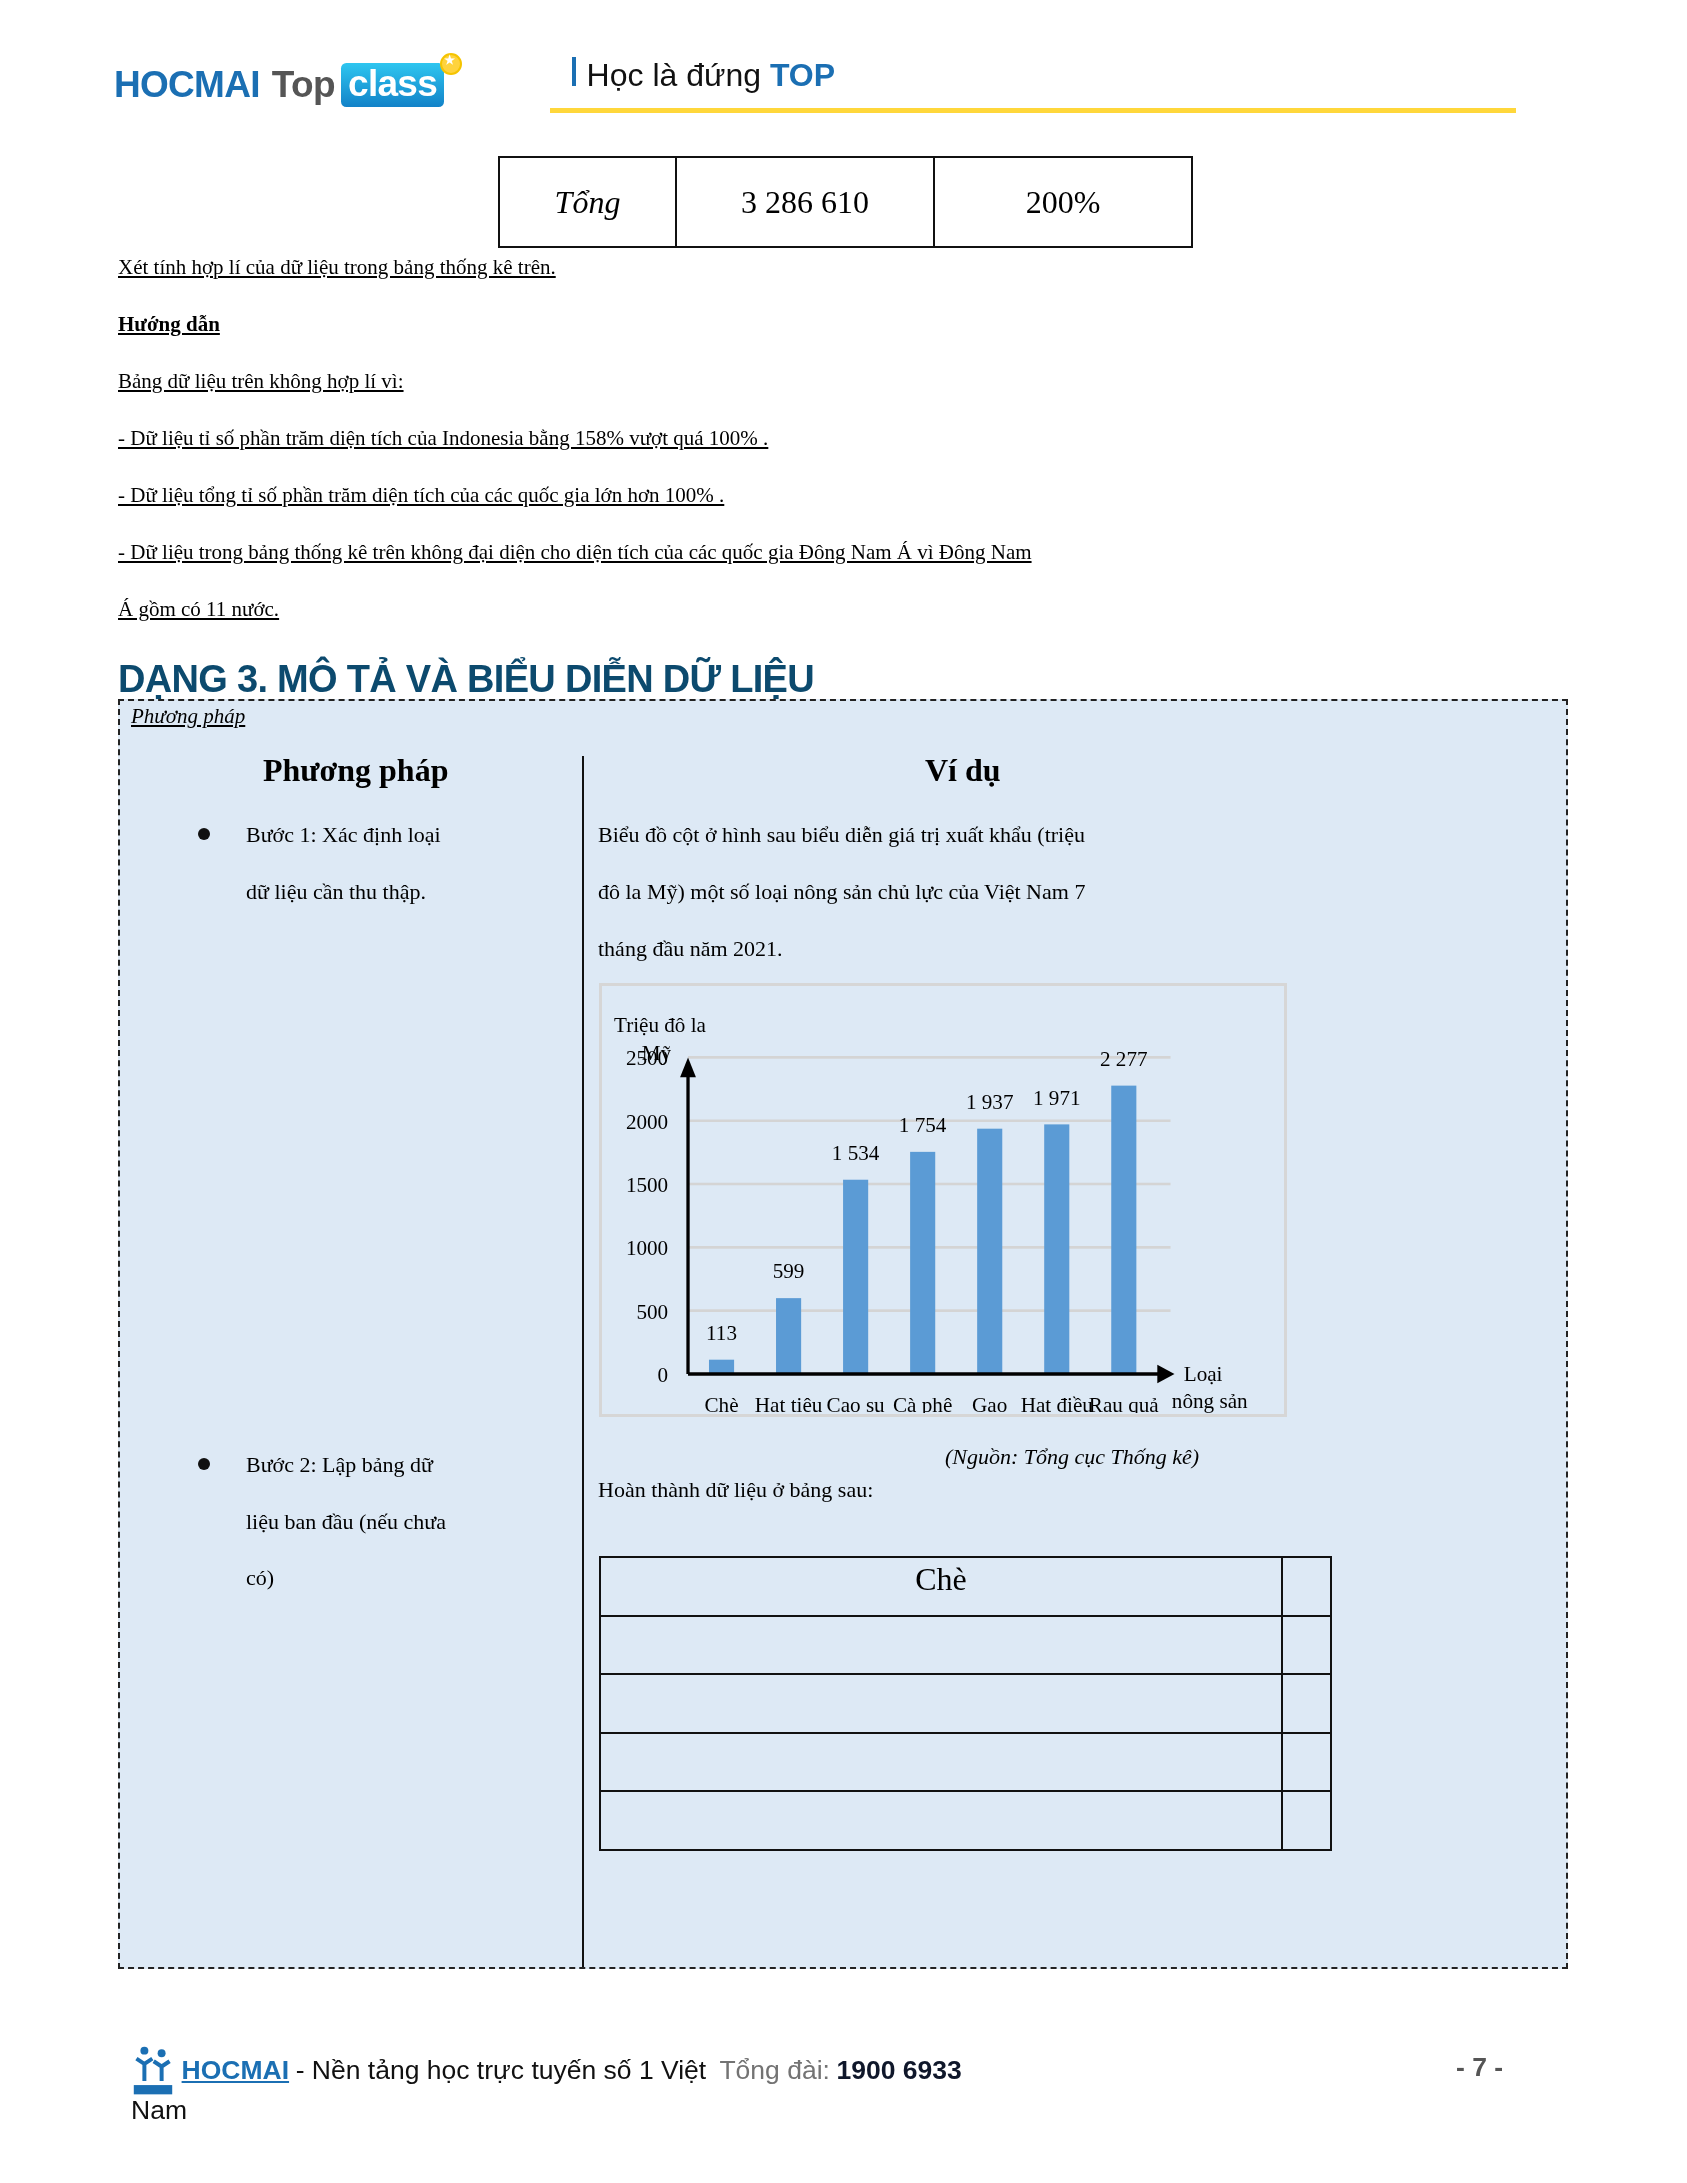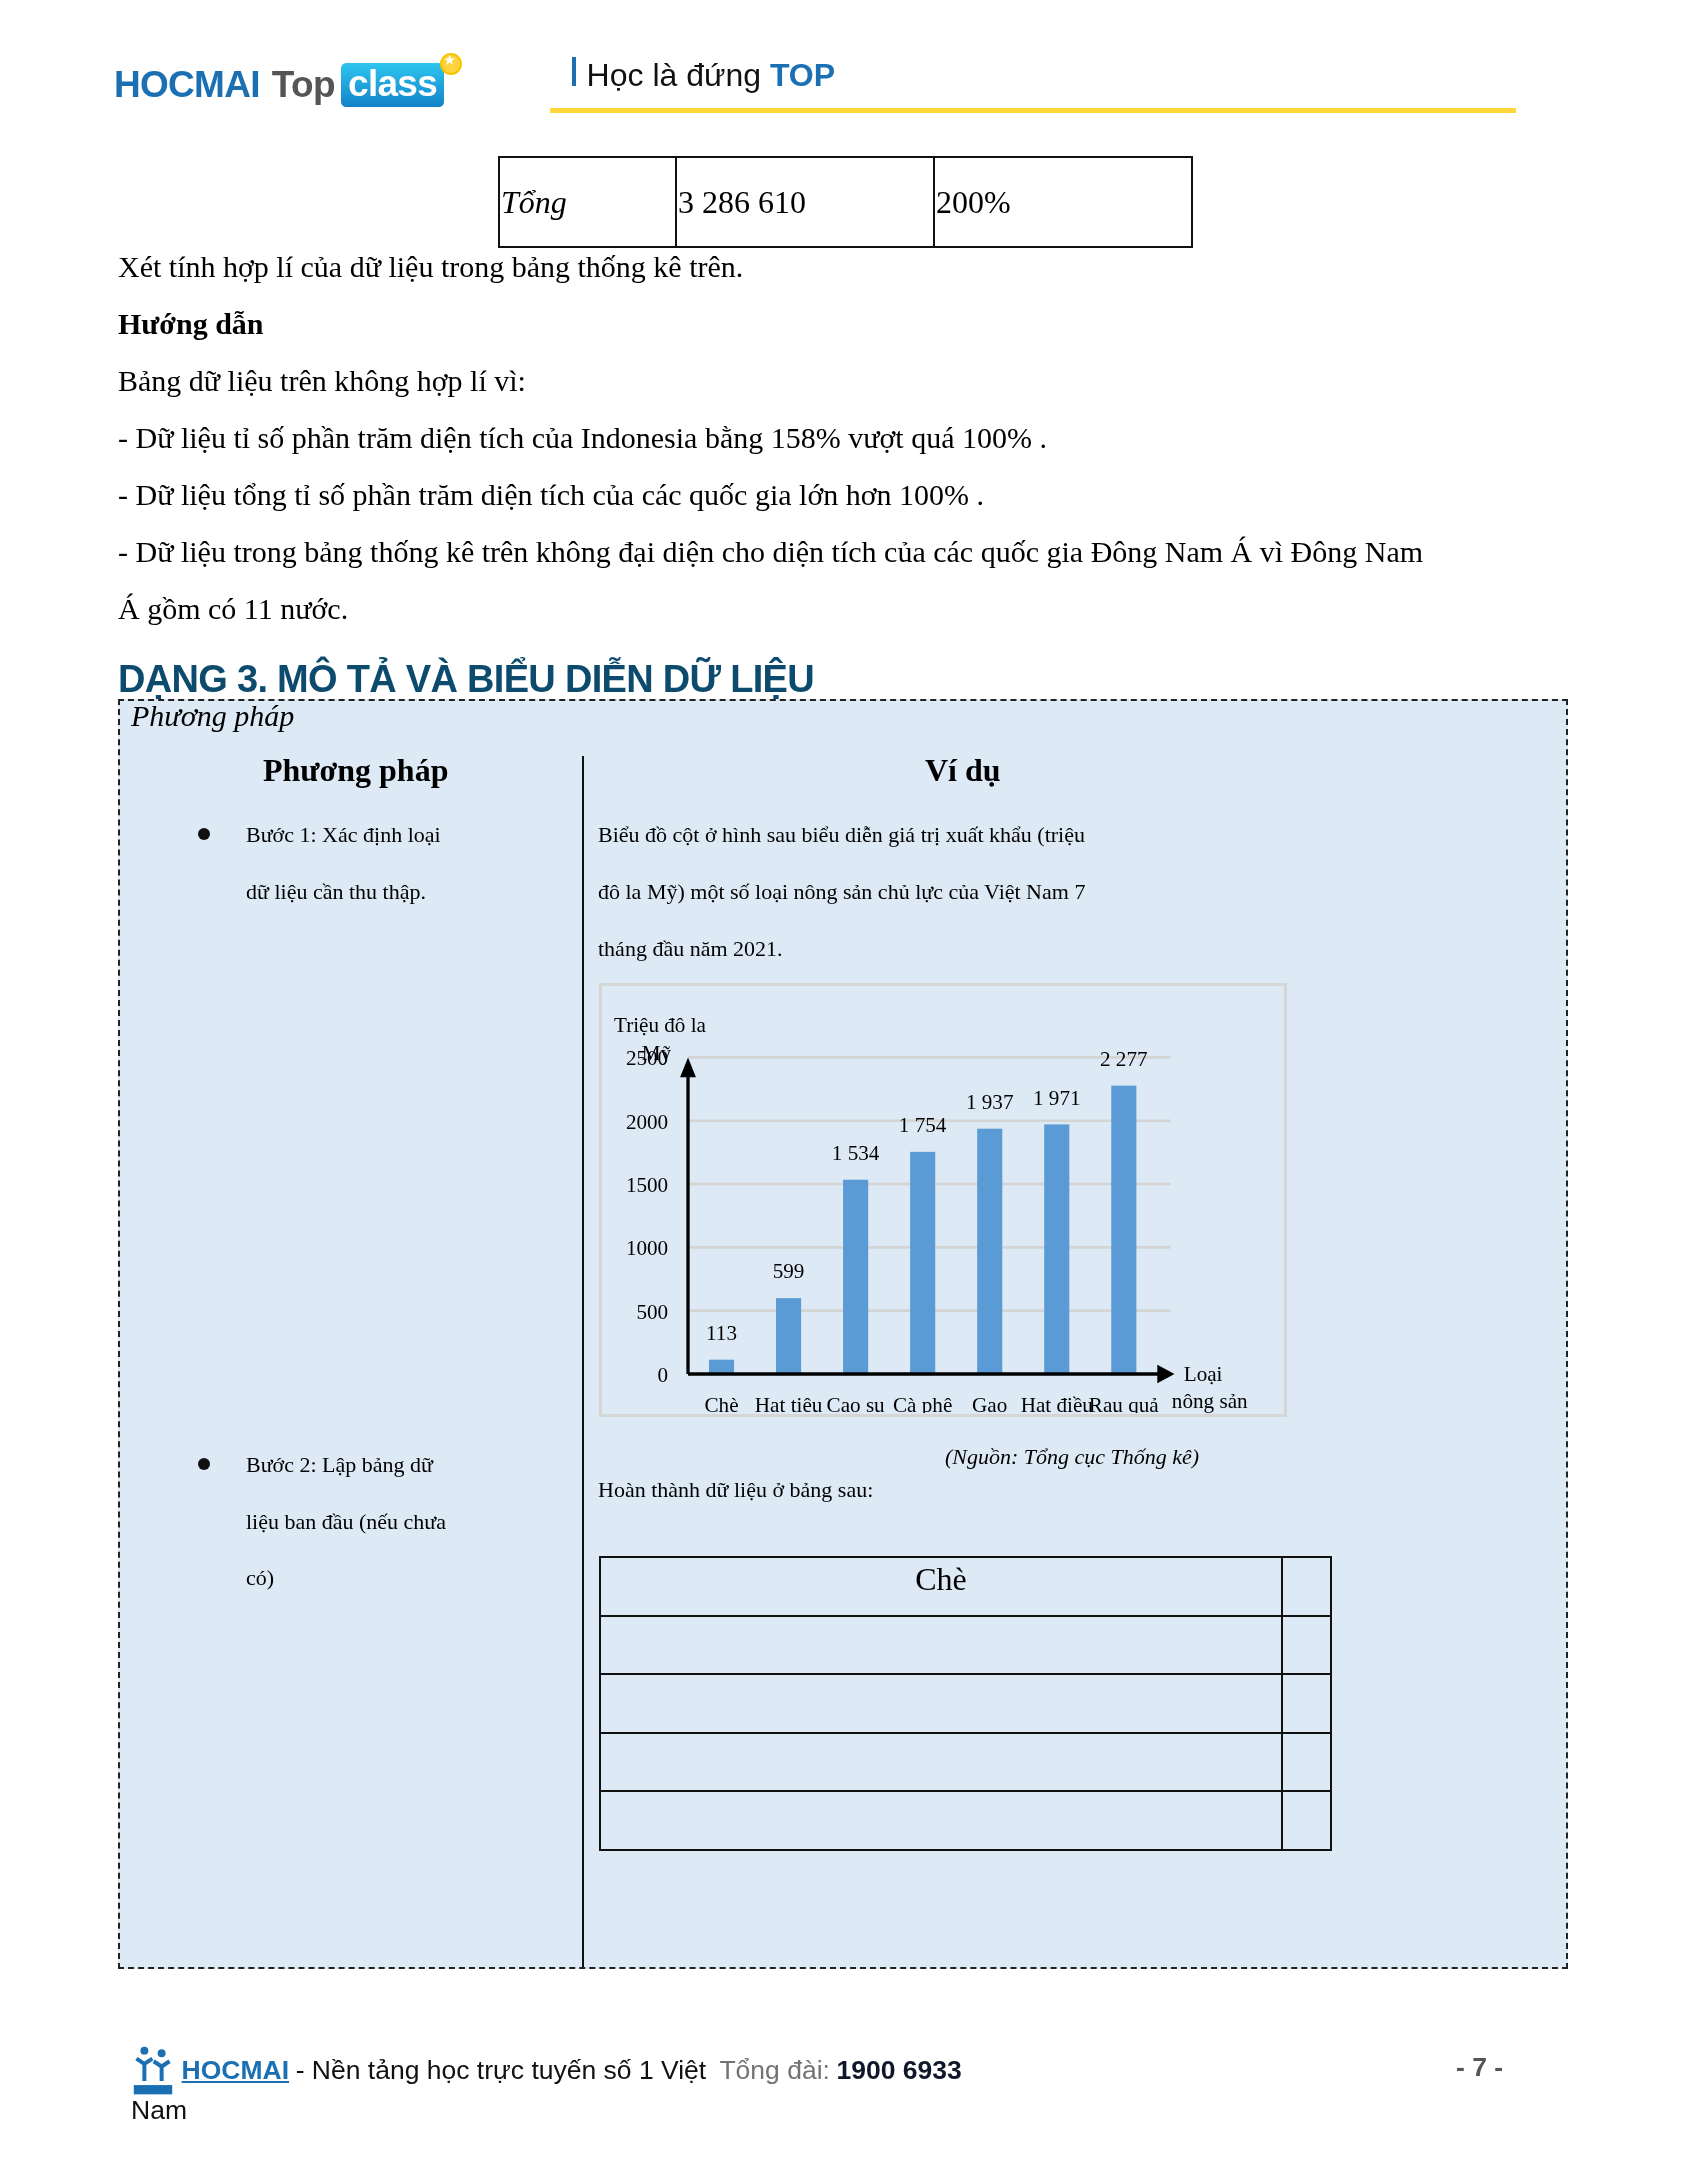--- a/index.html
+++ b/index.html
@@ -11,23 +11,23 @@
   .logo .top{color:#555;margin-left:12px;}
   .logo .cls{background:linear-gradient(#2ec6f0,#1282c8);color:#fff;border-radius:5.3px;padding:0 6.6px;margin-left:6.6px;height:44px;line-height:42px;}
   .logo .gear{width:22.5px;height:22.5px;border-radius:50%;background:#ffd33d;border:2.6px solid #f5c400;margin-left:-4px;margin-top:-41px;box-sizing:border-box;position:relative;}
   .logo .gear:after{content:"★";position:absolute;left:2.6px;top:-1.3px;font-size:12px;color:#fff;}
   .slogan{left:564px;top:57px;font-family:"Liberation Sans",sans-serif;font-size:32px;color:#111;display:flex;align-items:flex-start;gap:10.6px;padding-left:8px;}
   .slogan .bar{width:4px;height:29px;background:#1b6fb3;}
   .slogan b{color:#1b6fb3;}
   .yline{left:550px;top:108px;width:966px;height:5.3px;background:#ffd73b;}
   
   table.tot{position:absolute;left:498px;top:156px;border-collapse:collapse;font-size:32px;}
-  table.tot td{border:2px solid #111;height:86px;}
+  table.tot td{border:2px solid #111;height:86px;text-align:center;}
   
-  .p{left:118px;font-size:30px;line-height:40px;white-space:nowrap;}
+  .p{left:118px;font-size:21px;line-height:40px;white-space:nowrap;text-decoration:underline;}
   .h3{left:118px;top:658px;font-family:"Liberation Sans",sans-serif;font-weight:bold;font-size:38px;color:#0c4a6e;letter-spacing:-0.7px;}
   
   .box{left:118px;top:699px;width:1450px;height:1270px;background:#dde9f5;border:2px dashed #222;box-sizing:border-box;}
   .vdiv{left:582px;top:756px;width:2px;height:1211px;background:#111;}
   .col-h{font-weight:bold;font-size:32px;}
   .bullet{font-size:22px;line-height:57px;}
   .dot{width:12px;height:12px;border-radius:50%;background:#111;}
   
   .chartframe{left:599px;top:983px;width:688px;height:434px;border:3.3px solid #d6d6d6;box-sizing:border-box;}
   svg text{font-family:"Liberation Serif",serif;}

